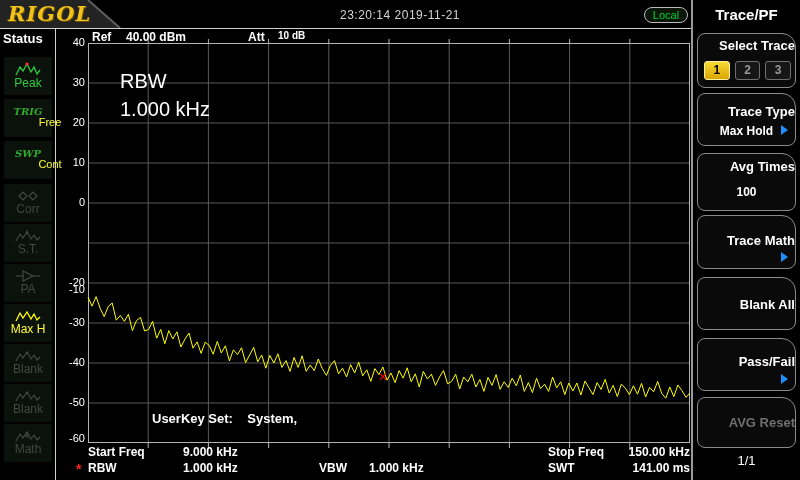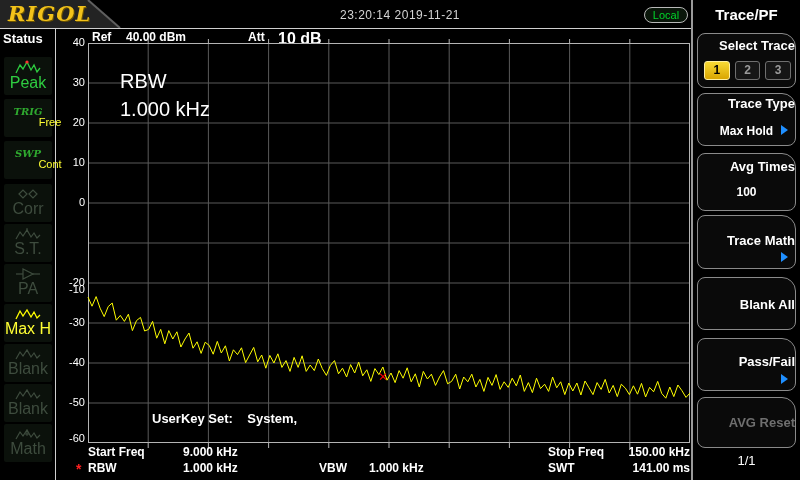--- a/index.html
+++ b/index.html
@@ -26,32 +26,32 @@
   #header-sep { left:0; top:28px; width:692px; height:1px; background:#cfcfcf; }
 
   
   #status-title { left:3px; top:31px; font-size:13px; font-weight:bold; color:#fff; }
   #sidebar-sep { left:55px; top:28px; width:1px; height:452px; background:#cfcfcf; }
   .status-item {
     position:absolute; left:4px; width:48px; height:38px; background:#0b110b;
     border-radius:2px; display:flex; flex-direction:column; align-items:center;
     justify-content:center; line-height:1.05;
   }
-  .status-item .lbl { font-size:16px; }
+  .status-item .lbl { font-size:12px; }
   .green  { color:#2ecc40; }
   .yellow { color:#ffff33; }
   .dim    { color:#3e4c3e; }
   .tag { font-family:"DejaVu Serif", serif; font-style:italic; font-weight:bold; font-size:10px; color:#2faa2f; }
   .bigyellow { font-size:11px; color:#ffff33;padding-left:44px; }
 
   
   #ref-label { left:92px;  top:30px; font-size:12px; font-weight:bold; }
   #ref-value { left:126px; top:30px; font-size:12px; font-weight:bold; }
   #att-label { left:248px; top:30px; font-size:12px; font-weight:bold; }
-  #att-value { left:278px; top:30px; font-size:16px; font-weight:bold; }
+  #att-value { left:278px; top:30px; font-size:10px; font-weight:bold; }
   #plot-svg  { left:88px; top:43px; overflow:visible; }
   .ylab { position:absolute; left:40px; width:45px; height:13px; text-align:right;
           font-size:11px; color:#fff; }
   #rbw-ann-1 { left:120px; top:70px;  font-size:20px; color:#fff; }
   #rbw-ann-2 { left:120px; top:98px;  font-size:20px; color:#fff; }
   #userkey   { left:152px; top:411px; font-size:13px; font-weight:bold; white-space:pre; }
 
   
   .frow { font-size:12px; font-weight:bold; color:#fff; white-space:nowrap; }
   #start-freq-label { left:88px;  top:445px; }
@@ -266,21 +266,21 @@
   <div class="menu-btn" style="top:33px;height:55px">
     <div class="mlabel" style="top:4px">Select Trace</div>
     <div class="trace-row">
       <div class="trace-num sel">1</div>
       <div class="trace-num">2</div>
       <div class="trace-num">3</div>
     </div>
   </div>
 
   <div class="menu-btn" style="top:93px;height:53px">
-    <div class="mlabel" style="top:2px">Trace Type</div>
+    <div class="mlabel" style="top:10px">Trace Type</div>
     <div class="mvalue" style="top:30px">Max Hold</div>
     <div class="arrow" style="top:31px"></div>
   </div>
 
   <div class="menu-btn" style="top:153px;height:58px">
     <div class="mlabel" style="top:5px">Avg Times</div>
     <div class="mvalue" style="top:31px">100</div>
   </div>
 
   <div class="menu-btn" style="top:215px;height:54px">

